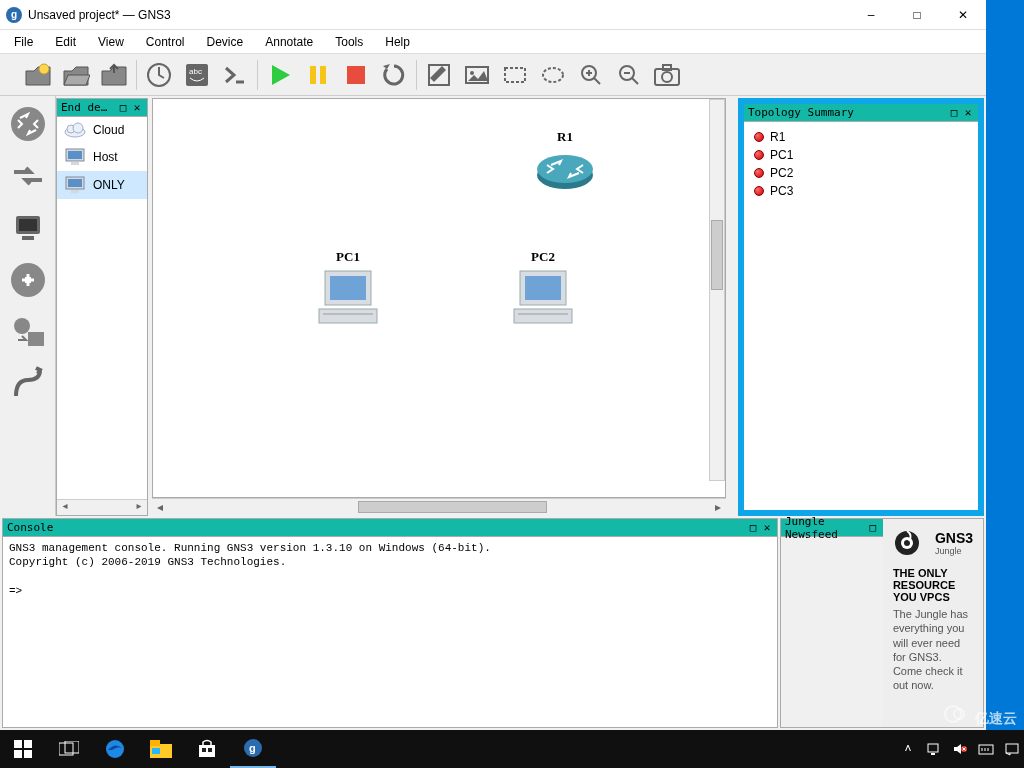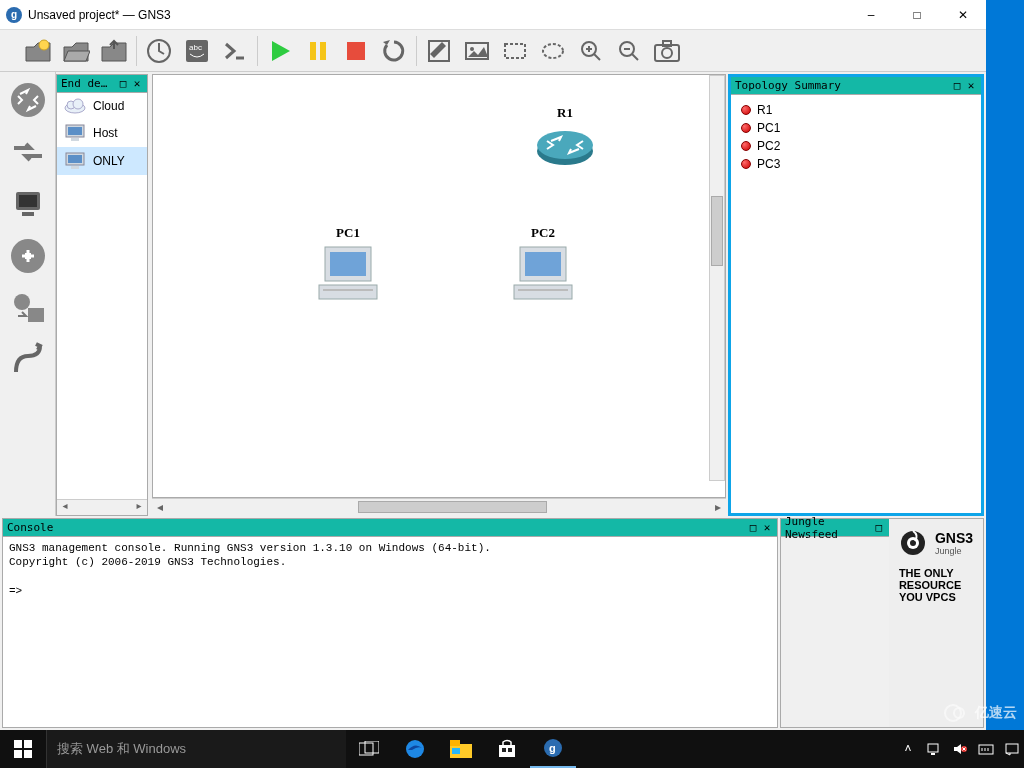--- a/index.html
+++ b/index.html
@@ -11,21 +11,21 @@
 .titlebar .win-controls { margin-left: auto; display: flex; }
 .titlebar .win-btn { width: 46px; height: 30px; display: flex; align-items: center; justify-content: center; font-size: 12px; cursor: pointer; }
 .menubar { height: 24px; background: #fff; display: flex; align-items: center; padding: 0 4px; gap: 2px; border-bottom: 1px solid #ddd; }
 .menubar .menu-item { padding: 3px 10px; cursor: pointer; font-size: 12px; }
 .toolbar { height: 42px; background: #f0f0f0; display: flex; align-items: center; padding: 0 20px; gap: 2px; border-bottom: 1px solid #ccc; }
 .tool-btn { width: 36px; height: 36px; display: flex; align-items: center; justify-content: center; cursor: pointer; border-radius: 2px; }
 .tool-sep { width: 1px; height: 30px; background: #ccc; margin: 0 2px; }
 .main-area { flex: 1; display: flex; overflow: hidden; }
 .device-toolbar { width: 56px; background: #f0f0f0; border-right: 1px solid #ccc; display: flex; flex-direction: column; padding: 4px 0; gap: 4px; align-items: center; }
 .dev-btn { width: 48px; height: 48px; display: flex; align-items: center; justify-content: center; cursor: pointer; border-radius: 4px; }
-.panel { background: #fff; border: 3px solid #0ea5e9; display: flex; flex-direction: column; }
+.panel { background: #fff; border: 6px solid #0ea5e9; display: flex; flex-direction: column; margin-left: 10px; }
 .panel-header { height: 18px; background: #14b8a6; border-bottom: 1px solid #aaa; display: flex; align-items: center; padding: 0 4px; font-family: "MS Sans Serif", monospace; font-size: 11px; }
 .panel-header .phc { margin-left: auto; display: flex; gap: 2px; }
 .panel-header .phc span { cursor: pointer; width: 12px; text-align: center; }
 .end-devices { width: 92px; border: 1px solid #aaa; display: flex; flex-direction: column; margin: 2px 2px 0 0; }
 .end-devices .body { flex: 1; background: #fff; overflow: hidden; }
 .ed-item { display: flex; align-items: center; padding: 4px 6px; gap: 6px; cursor: pointer; }
 .ed-item.selected { background: #cde8ff; }
 .ed-scroll { height: 16px; background: #f0f0f0; border-top: 1px solid #ccc; display: flex; }
 .ed-scroll .sb { width: 16px; text-align: center; font-size: 10px; color: #666; }
 .canvas-wrap { flex: 1; display: flex; flex-direction: column; margin: 2px; }
@@ -35,52 +35,62 @@
 .hscroll .thumb { height: 12px; background: #cdcdcd; border: 1px solid #aaa; }
 .right-col { width: 256px; display: flex; flex-direction: column; margin: 2px 2px 0 0; }
 .topo-body { flex: 1; background: #fff; padding: 6px; }
 .topo-item { display: flex; align-items: center; gap: 6px; padding: 2px 4px; cursor: pointer; }
 .dot { width: 10px; height: 10px; border-radius: 50%; background: radial-gradient(circle at 30% 30%, #ff6b6b, #c00); border: 1px solid #800; }
 .bottom-area { display: flex; height: 214px; }
 .console-panel { flex: 1; margin: 2px; display: flex; flex-direction: column; border: 1px solid #aaa; }
 .console-body { flex: 1; background: #fff; padding: 4px 6px; font-family: "Courier New", monospace; font-size: 11px; line-height: 1.3; white-space: pre-wrap; overflow: auto; }
 .newsfeed { width: 204px; margin: 2px 2px 2px 0; display: flex; flex-direction: row; border: 1px solid #aaa; }
 .nf-body { flex: 1; background: #eee; padding: 10px; display: flex; flex-direction: column; font-size: 11px; }
-.nf-logo { display: flex; align-items: center; gap: 8px; margin-bottom: 10px; }
+.nf-logo { display: flex; align-items: center; gap: 14px; margin-bottom: 10px; }
 .nf-title { font-weight: bold; font-size: 11px; margin-bottom: 4px; }
 .nf-text { color: #555; line-height: 1.3; margin-bottom: 10px; }
 .nf-btn { background: #d4d4d4; border: 1px solid #aaa; padding: 8px; text-align: center; cursor: pointer; font-weight: bold; font-size: 11px; margin-top: auto; }
 .node { position: absolute; text-align: center; }
 .node .label { font-weight: bold; font-family: "SimSun", serif; font-size: 13px; margin-bottom: 2px; }
 .node.selected .label { border: 1px dashed #666; padding: 0 4px; }
 .taskbar { position: absolute; bottom: 0; left: 0; right: 0; height: 38px; background: #101010; display: flex; align-items: center; color: #fff; }
 .taskbar .start { width: 46px; height: 38px; display: flex; align-items: center; justify-content: center; cursor: pointer; }
 .taskbar .search { height: 38px; display: flex; align-items: center; padding: 0 10px; color: #999; background: #1a1a1a; border-left: 1px solid #333; font-size: 13px; cursor: text; width: 300px; }
 .taskbar .tb-icon { width: 46px; height: 38px; display: flex; align-items: center; justify-content: center; cursor: pointer; }
 .taskbar .tb-icon.active { border-bottom: 2px solid #76b9ed; }
 .taskbar .tray { margin-left: auto; display: flex; align-items: center; gap: 6px; padding: 0 2px; }
 .taskbar .tray .t { width: 20px; height: 20px; display: flex; align-items: center; justify-content: center; color: #fff; font-size: 12px; cursor: pointer; }
-.watermark { position: absolute; right: 6px; bottom: 40px; width: 78px; height: 30px; display: flex; align-items: center; justify-content: center; opacity: 0.7; }
+.watermark { position: absolute; right: 6px; bottom: 40px; width: 78px; height: 30px; display: flex; align-items: flex-end; justify-content: center; opacity: 0.7; }
 svg { display: block; }
 </style>
 </head>
 <body>
 
 <div class="window">
 
   <div class="titlebar">
     <div class="app-icon">g</div>
     <div class="title">Unsaved project* — GNS3</div>
     <div class="win-controls">
       <div class="win-btn">–</div>
       <div class="win-btn">□</div>
       <div class="win-btn">✕</div>
     </div>
   </div>
 
+  <div class="menubar">
+    <div class="menu-item">File</div>
+    <div class="menu-item">Edit</div>
+    <div class="menu-item">View</div>
+    <div class="menu-item">Control</div>
+    <div class="menu-item">Device</div>
+    <div class="menu-item">Annotate</div>
+    <div class="menu-item">Tools</div>
+    <div class="menu-item">Help</div>
+  </div>
 
   <div class="toolbar">
     <div class="tool-btn">
         <svg width="28" height="28">
           <path d="M2 10 L10 10 L14 6 L26 6 L26 24 L2 24 Z" fill="#888" stroke="#555"></path>
           <circle cx="20" cy="8" r="5" fill="#ffd54f" stroke="#c9a227"></circle>
         </svg>
       </div>
     <div class="tool-btn">
         <svg width="28" height="28">
@@ -379,37 +389,35 @@
               <circle cx="14" cy="14" r="6" fill="#fff"></circle>
               <circle cx="14" cy="14" r="3" fill="#222"></circle>
               <path d="M14 2 Q20 6 16 12" stroke="#fff" stroke-width="2" fill="none"></path>
             </svg>
           <div>
               <div style="font-weight:bold;font-size:14px">GNS3</div>
               <div style="font-size:9px;color:#555">Jungle</div>
             </div>
         </div>
         <div class="nf-title">THE ONLY RESOURCE YOU VPCS</div>
+        <div class="nf-text">The Jungle has everything you will ever need for GNS3. Come check it out now.</div>
       </div>
     </div>
   </div>
 </div>
 
 <div class="taskbar">
   <div class="start">
       <svg width="18" height="18">
         <rect x="0" y="0" width="8" height="8" fill="#fff"></rect>
         <rect x="10" y="0" width="8" height="8" fill="#fff"></rect>
         <rect x="0" y="10" width="8" height="8" fill="#fff"></rect>
         <rect x="10" y="10" width="8" height="8" fill="#fff"></rect>
       </svg>
     </div>
-  <div class="search">
-      <span>搜索 Web 和 Windows</span>
-    </div>
   <div class="tb-icon">
       <svg width="20" height="16">
         <rect x="0" y="2" width="14" height="12" fill="none" stroke="#fff"></rect>
         <rect x="6" y="0" width="14" height="12" fill="none" stroke="#fff"></rect>
       </svg>
     </div>
   <div class="tb-icon">
       <svg width="22" height="22">
         <circle cx="11" cy="11" r="9" fill="#1e88e5"></circle>
         <path d="M4 12 Q11 4 18 10 Q14 8 8 12" fill="#0d47a1"></path>

